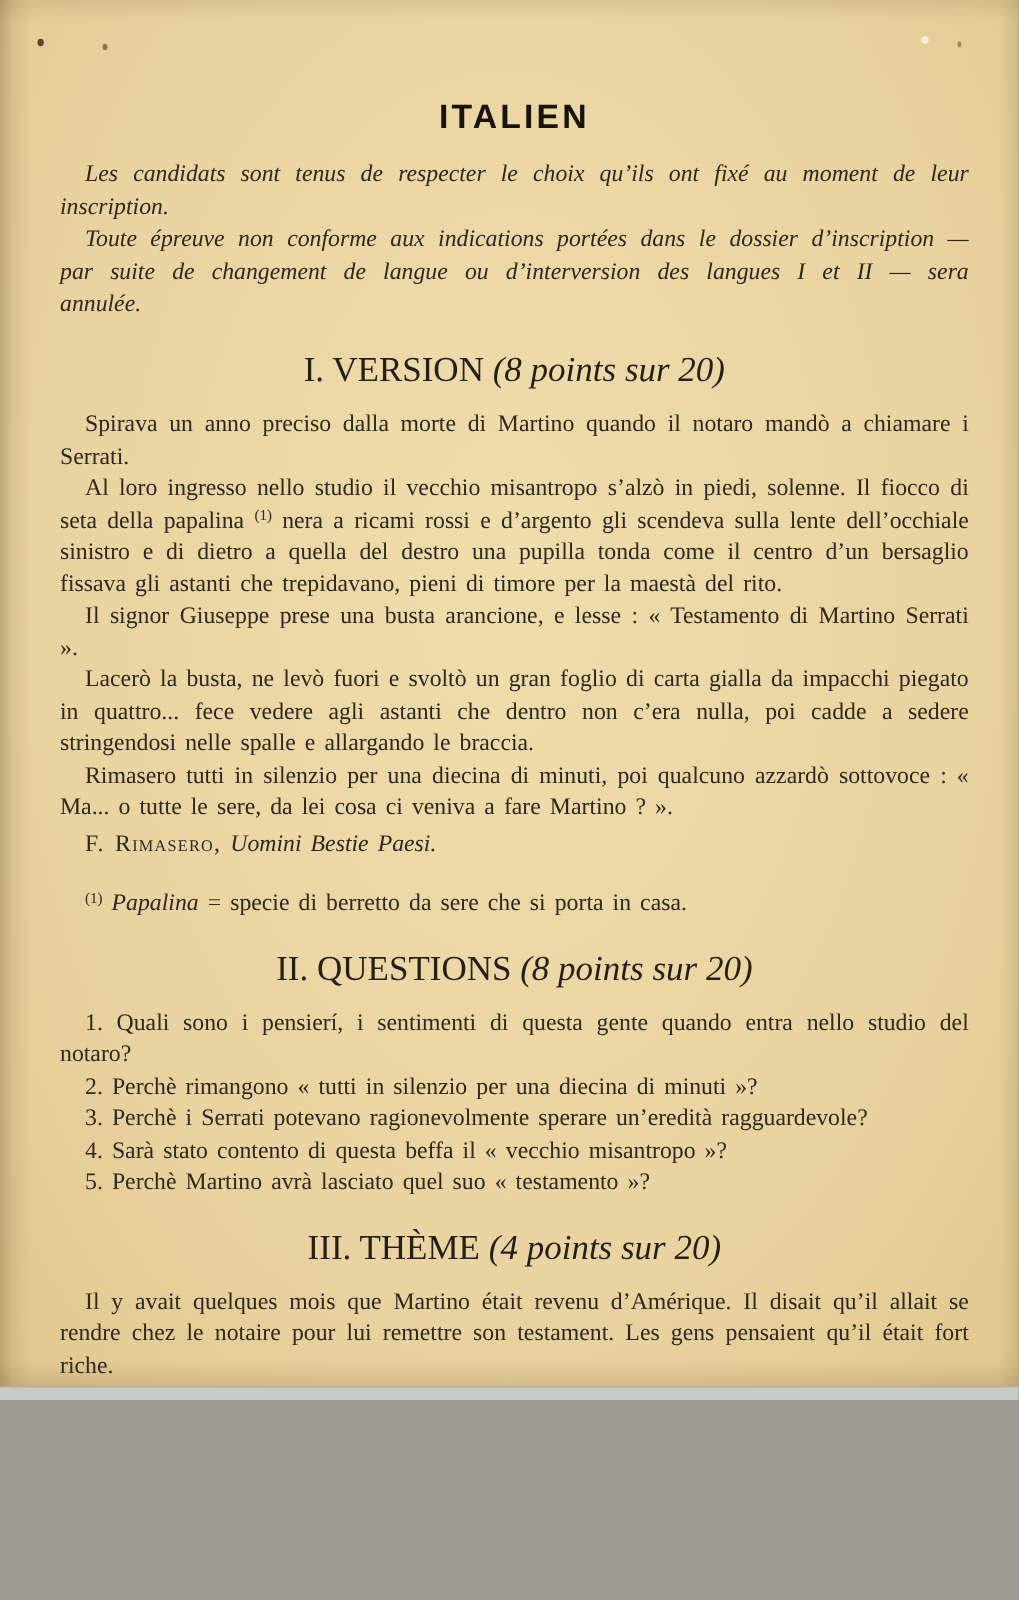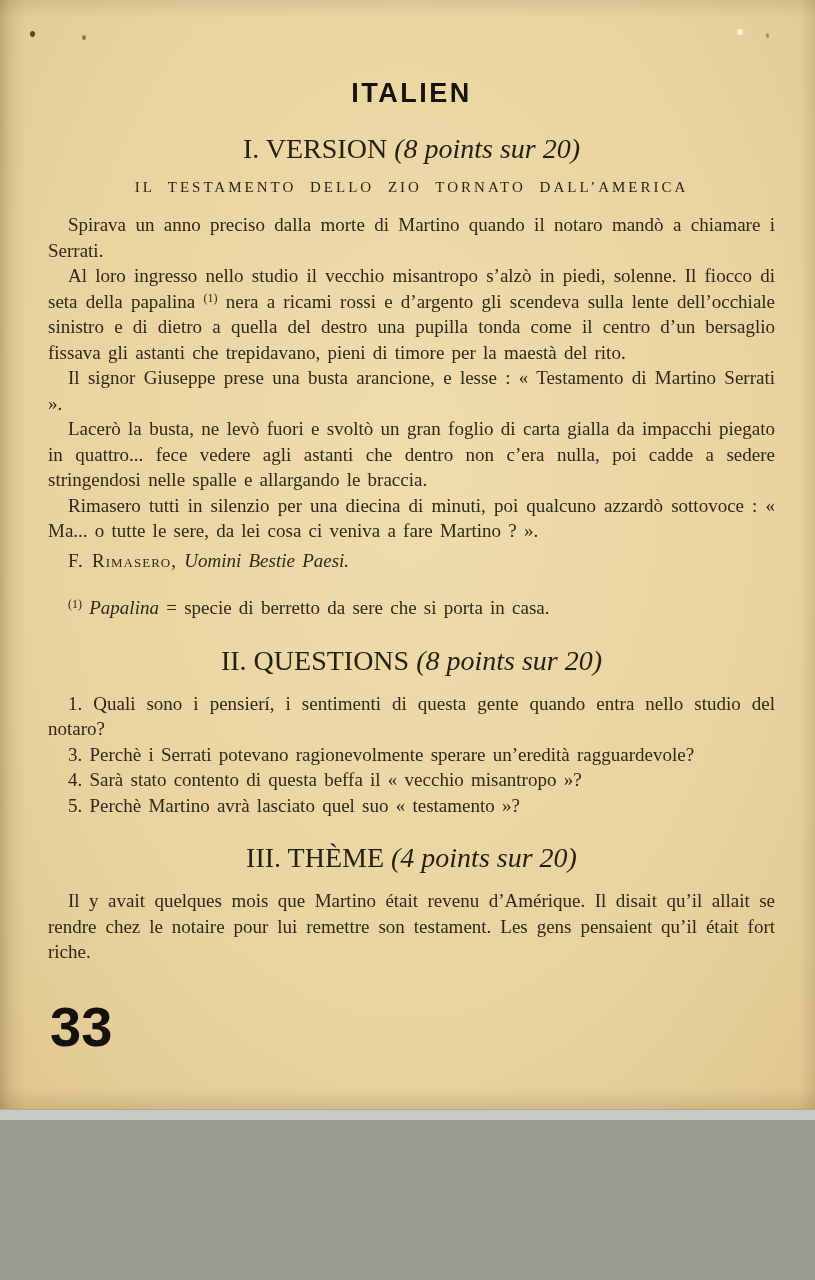--- a/index.html
+++ b/index.html
@@ -120,46 +120,48 @@
   <div class="paper">
 
     <span class="speck s1"></span>
     <span class="speck s2"></span>
     <span class="speck s3"></span>
     <span class="speck s4"></span>
 
     <h1 class="title">ITALIEN</h1>
 
     <section class="intro">
+      <p>Les candidats sont tenus de respecter le choix qu’ils ont fixé au moment de leur inscription.</p>
+      <p>Toute épreuve non conforme aux indications portées dans le dossier d’inscription — par suite de changement de langue ou d’interversion des langues I et II — sera annulée.</p>
     </section>
 
     <h2 class="section-heading">
       <span>I. VERSION</span>
       <span class="pts">(8 points sur 20)</span>
     </h2>
 
-    <h3 class="subtitle">IL TESTAMENTO DELLO ZIO TORNATO DALL’AMERICA</h3>
 
     <section class="bodytext">
       <p>Spirava un anno preciso dalla morte di Martino quando il notaro mandò a chiamare i Serrati.</p>
       <p><span>Al loro ingresso nello studio il vecchio misantropo s’alzò in piedi, solenne. Il fiocco di seta della papalina</span> <sup class="note-ref">(1)</sup> <span>nera a ricami rossi e d’argento gli scendeva sulla lente dell’occhiale sinistro e di dietro a quella del destro una pupilla tonda come il centro d’un bersaglio fissava gli astanti che trepidavano, pieni di timore per la maestà del rito.</span></p>
       <p>Il signor Giuseppe prese una busta arancione, e lesse : « Testamento di Martino Serrati ».</p>
       <p>Lacerò la busta, ne levò fuori e svoltò un gran foglio di carta gialla da impacchi piegato in quattro... fece vedere agli astanti che dentro non c’era nulla, poi cadde a sedere stringendosi nelle spalle e allargando le braccia.</p>
       <p>Rimasero tutti in silenzio per una diecina di minuti, poi qualcuno azzardò sottovoce : « Ma... o tutte le sere, da lei cosa ci veniva a fare Martino ? ».</p>
       <p class="attribution"><span class="author">F. Rimasero,</span> <span class="work">Uomini Bestie Paesi.</span></p>
       <p class="footnote"><sup class="note-ref">(1)</sup> <span class="term">Papalina</span> <span>= specie di berretto da sere che si porta in casa.</span></p>
     </section>
 
     <h2 class="section-heading">
       <span>II. QUESTIONS</span>
       <span class="pts">(8 points sur 20)</span>
     </h2>
 
     <section class="questions">
       <p>1. Quali sono i pensierí, i sentimenti di questa gente quando entra nello studio del notaro?</p>
+      <p>2. Perchè rimangono « tutti in silenzio per una diecina di minuti »?</p>
       <p>3. Perchè i Serrati potevano ragionevolmente sperare un’eredità ragguardevole?</p>
       <p>4. Sarà stato contento di questa beffa il « vecchio misantropo »?</p>
       <p>5. Perchè Martino avrà lasciato quel suo « testamento »?</p>
     </section>
 
     <h2 class="section-heading">
       <span>III. THÈME</span>
       <span class="pts">(4 points sur 20)</span>
     </h2>
 

